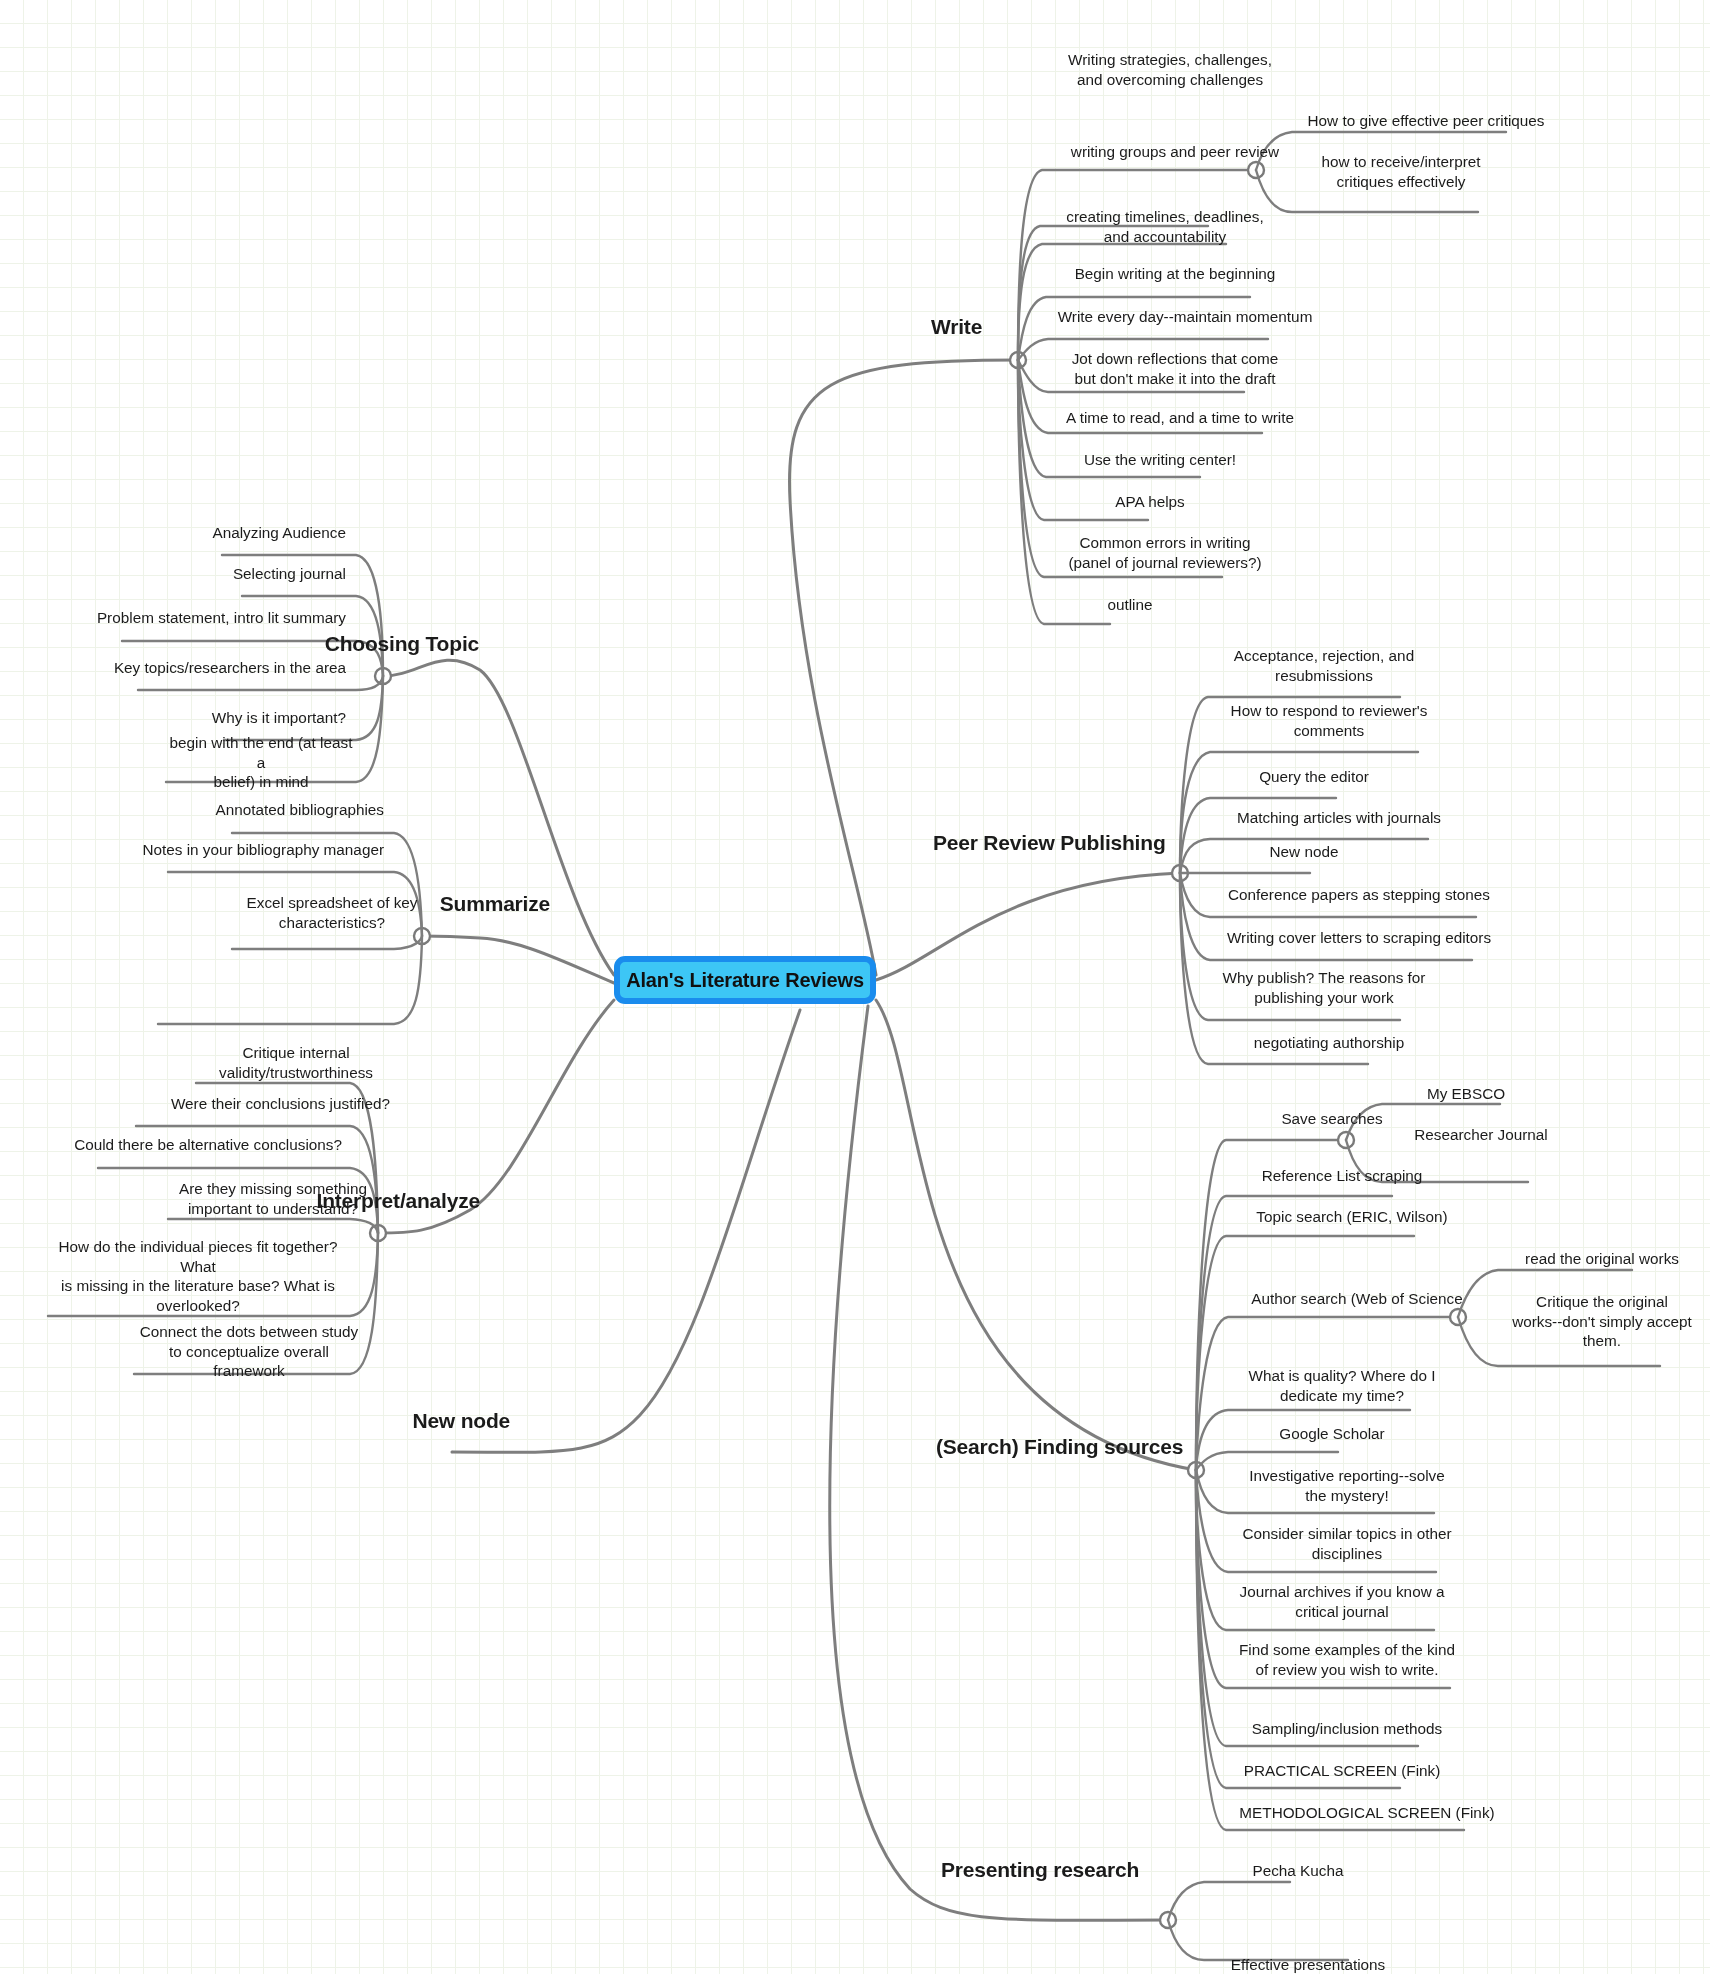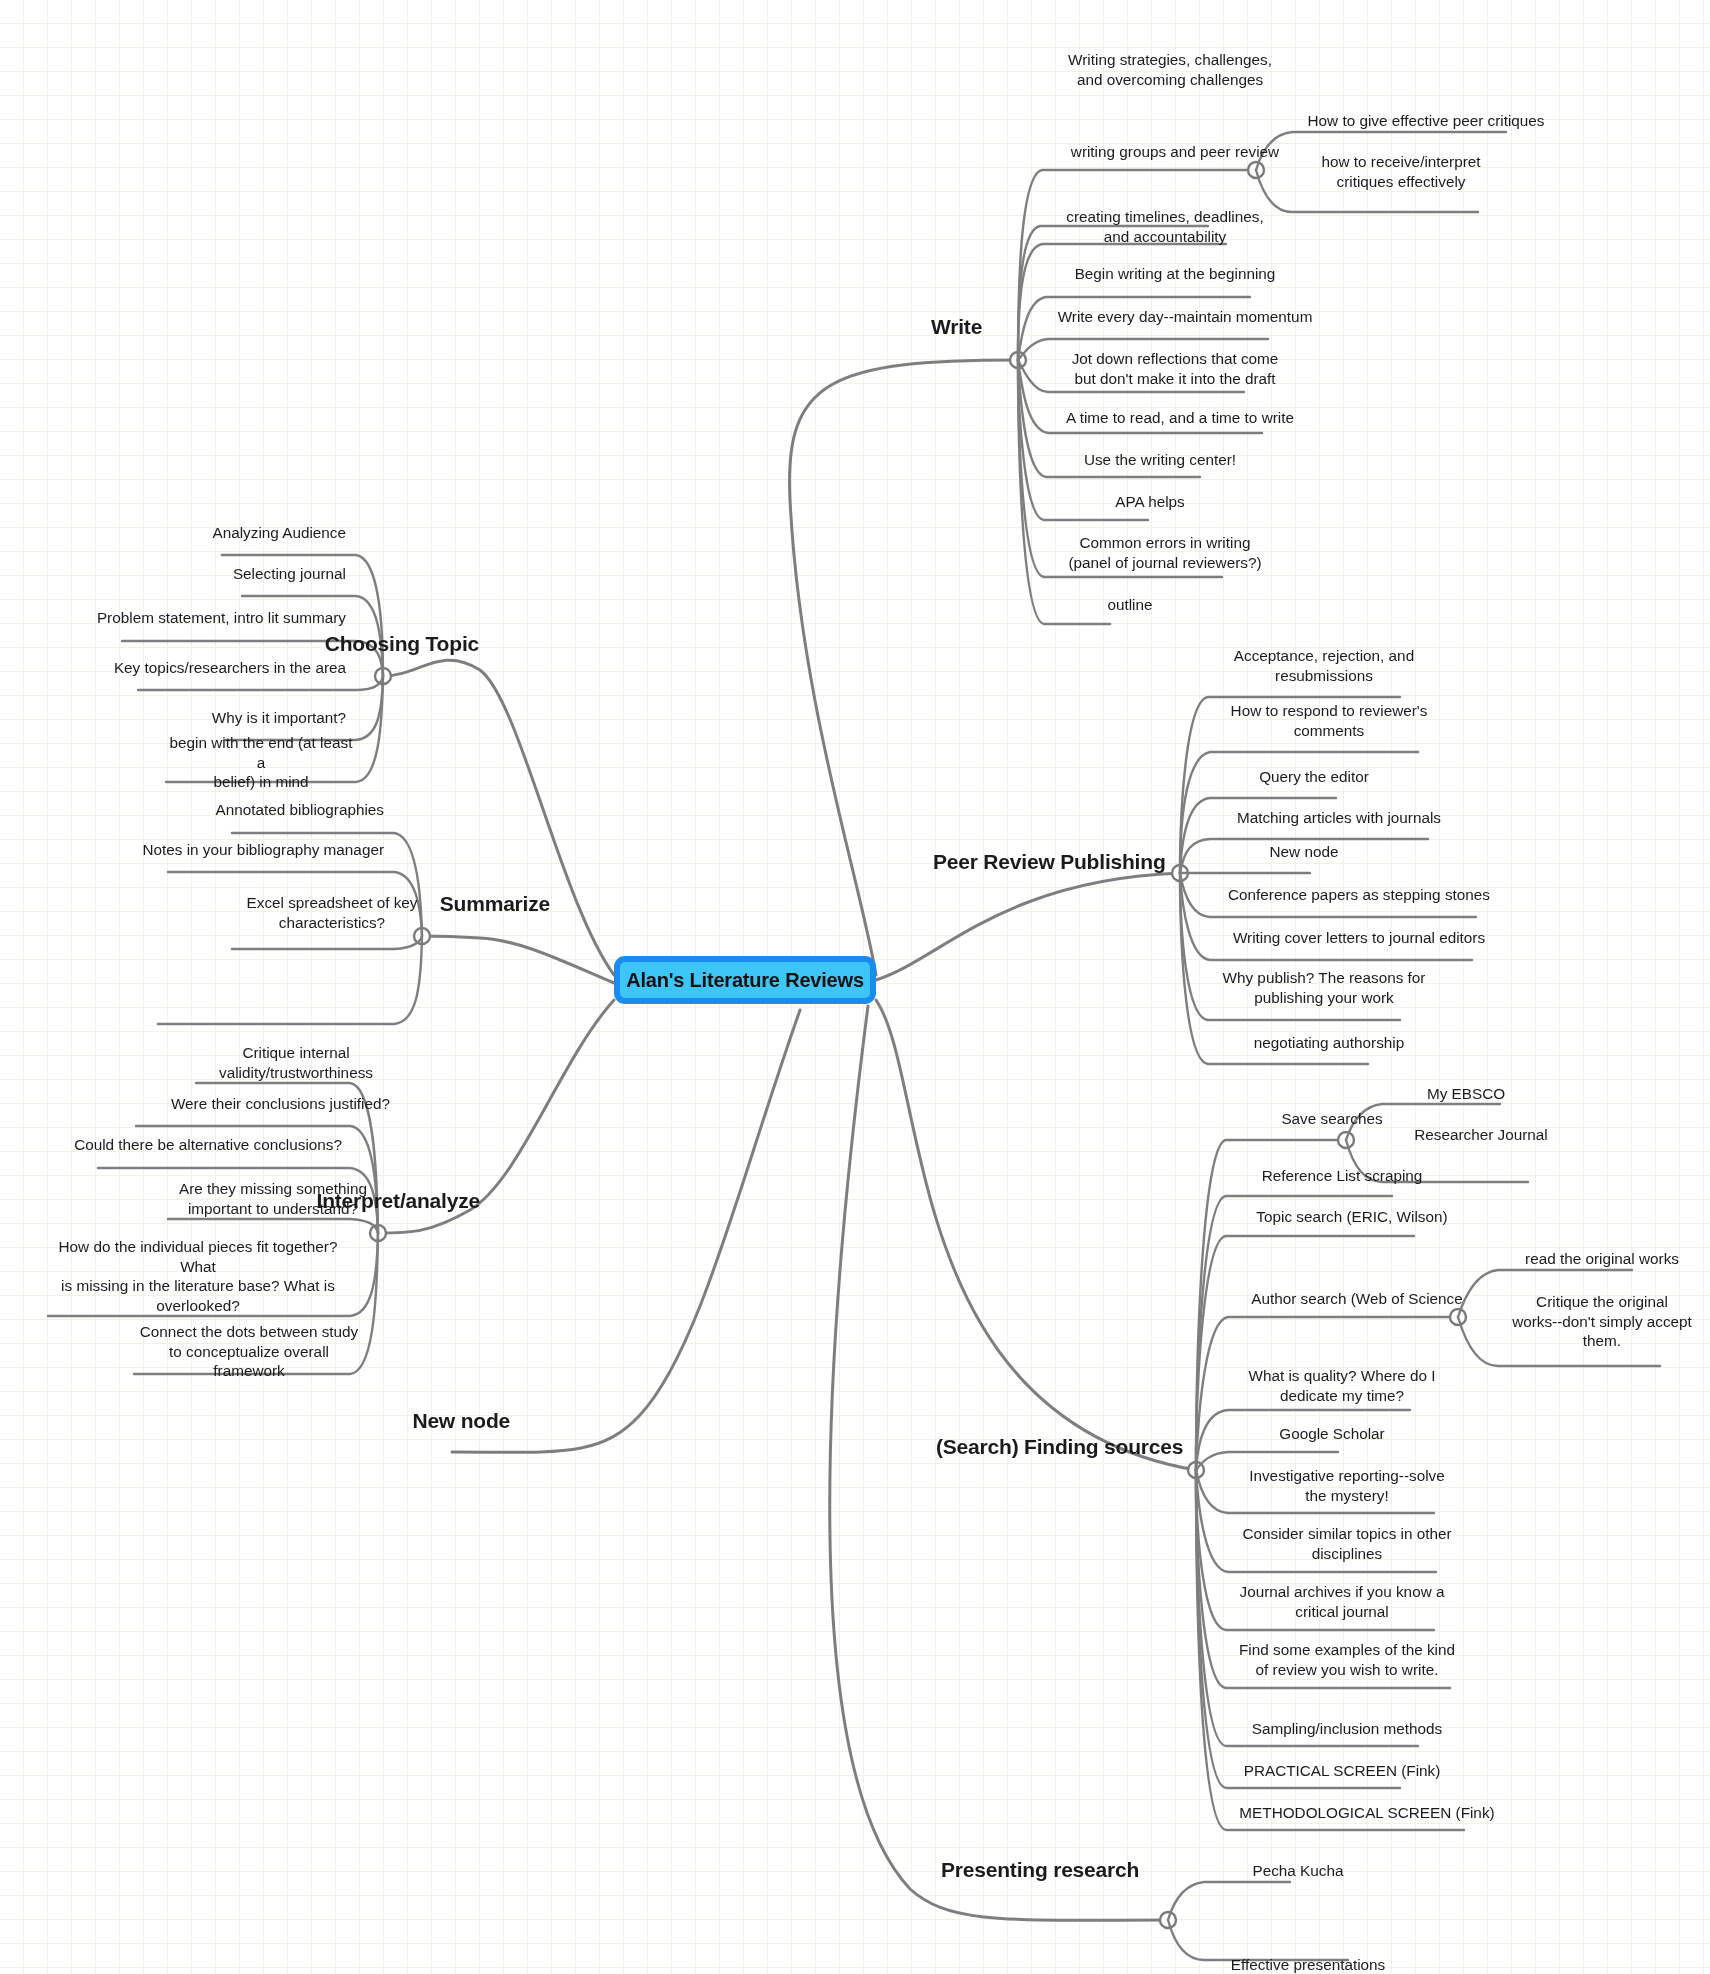--- a/index.html
+++ b/index.html
@@ -154,21 +154,21 @@
     <path class="wire" d="M378 1233 C377 1310 372 1372 350 1374 L134 1374"></path>
 
     <path class="wire" d="M452 1452 L452 1452"></path>
   </svg>
 
   <div id="center-node">
     <span>Alan's Literature Reviews</span>
   </div>
 
   <div class="node branch-label" style="left:931px;top:314px;">Write</div>
-  <div class="node branch-label" style="left:933px;top:849px;text-align:right;">Peer Review Publishing</div>
+  <div class="node branch-label" style="left:933px;top:830px;text-align:right;">Peer Review Publishing</div>
   <div class="node branch-label" style="left:936px;top:1434px;">(Search) Finding sources</div>
   <div class="node branch-label" style="left:941px;top:1857px;">Presenting research</div>
   <div class="node branch-label n-right" style="left:209px;top:631px;width:270px;">Choosing Topic</div>
   <div class="node branch-label n-right" style="left:240px;top:891px;width:310px;">Summarize</div>
   <div class="node branch-label n-right" style="left:150px;top:1188px;width:330px;">Interpret/analyze</div>
   <div class="node branch-label n-right" style="left:230px;top:1408px;width:280px;">New node</div>
 
   <div class="node leaf n-left" style="left:1050px;top:50px;width:240px;">Writing strategies, challenges,
 and overcoming challenges</div>
   <div class="node leaf n-left" style="left:1050px;top:142px;width:250px;">writing groups and peer review</div>
@@ -190,21 +190,21 @@
 critiques effectively</div>
 
   <div class="node leaf n-left" style="left:1214px;top:646px;width:220px;">Acceptance, rejection, and
 resubmissions</div>
   <div class="node leaf n-left" style="left:1214px;top:701px;width:230px;">How to respond to reviewer's
 comments</div>
   <div class="node leaf n-left" style="left:1214px;top:767px;width:200px;">Query the editor</div>
   <div class="node leaf n-left" style="left:1214px;top:808px;width:250px;">Matching articles with journals</div>
   <div class="node leaf n-left" style="left:1214px;top:842px;width:180px;">New node</div>
   <div class="node leaf n-left" style="left:1214px;top:885px;width:290px;">Conference papers as stepping stones</div>
-  <div class="node leaf n-left" style="left:1214px;top:928px;width:290px;">Writing cover letters to journal editors</div>
+  <div class="node leaf n-left" style="left:1214px;top:928px;width:290px;">Writing cover letters to scraping editors</div>
   <div class="node leaf n-left" style="left:1214px;top:968px;width:220px;">Why publish? The reasons for
 publishing your work</div>
   <div class="node leaf n-left" style="left:1214px;top:1033px;width:230px;">negotiating authorship</div>
 
   <div class="node leaf n-left" style="left:1232px;top:1109px;width:200px;">Save searches</div>
   <div class="node leaf n-left" style="left:1232px;top:1166px;width:220px;">Reference List scraping</div>
   <div class="node leaf n-left" style="left:1232px;top:1207px;width:240px;">Topic search (ERIC, Wilson)</div>
   <div class="node leaf n-left" style="left:1232px;top:1289px;width:250px;">Author search (Web of Science</div>
   <div class="node leaf n-left" style="left:1232px;top:1366px;width:220px;">What is quality? Where do I
 dedicate my time?</div>

